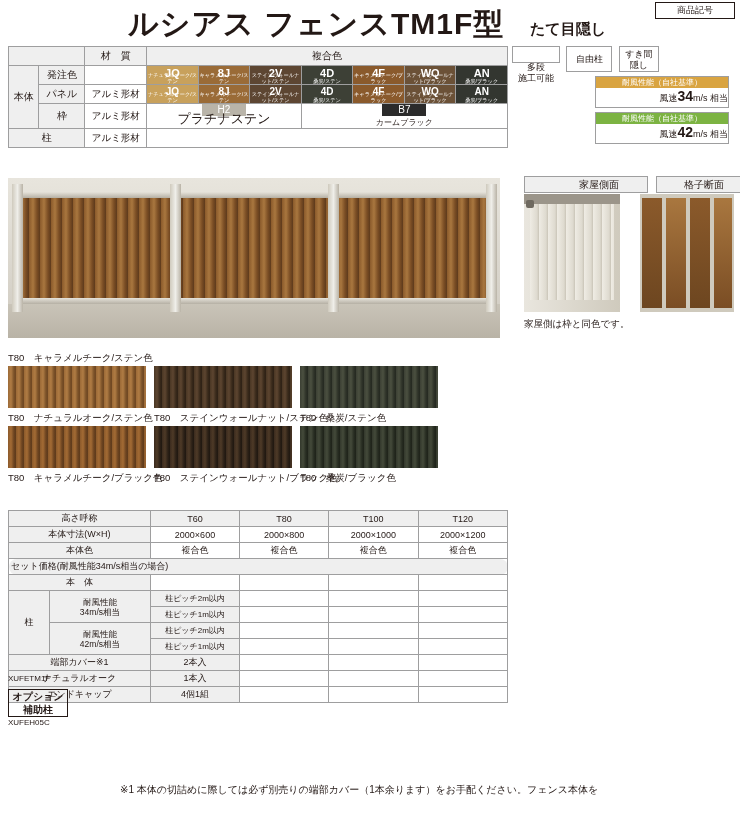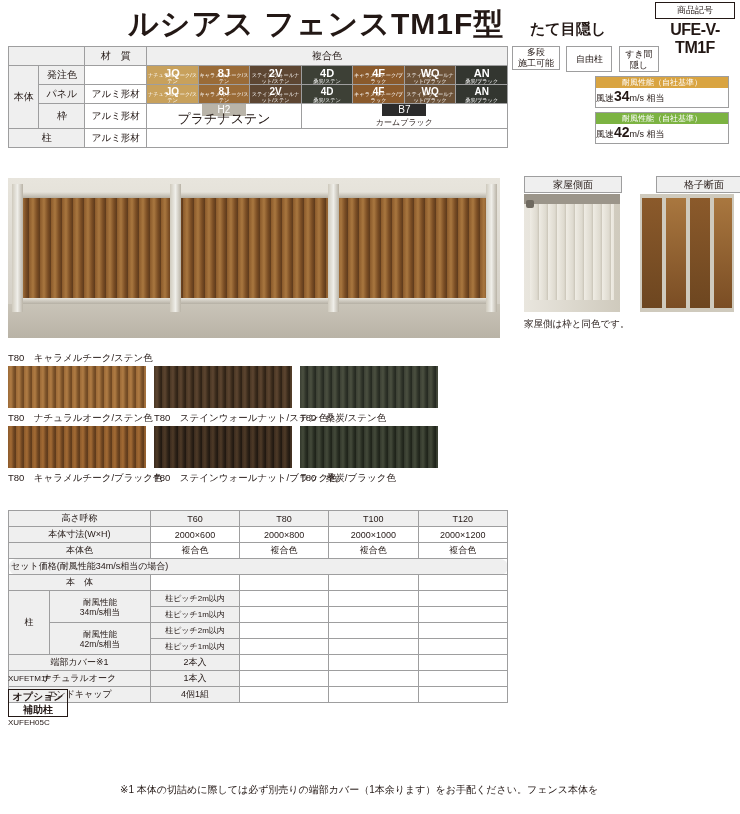--- a/index.html
+++ b/index.html
@@ -29,21 +29,21 @@
   .sw2 .abbr{font-size:10px;}
 
   
   .badges{position:absolute;left:512px;top:46px;width:222px;}
   .bdg{display:inline-block;border:1px solid #9e9e9f;text-align:center;font-size:9.5px;
        vertical-align:top;box-sizing:border-box;}
   .bdg .l1{font-size:9px;line-height:11px;}
   .bdg .l2{font-size:9px;line-height:11px;}
   .wind{border:1px solid #9e9e9f;margin-bottom:4px;box-sizing:border-box;width:134px;}
   .wind .top{background:#d9a441;color:#fff;font-size:8px;text-align:center;line-height:11px;}
-  .wind .bot{font-size:9px;text-align:left;line-height:17px;}
+  .wind .bot{font-size:9px;text-align:right;line-height:17px;}
   .wind .bot b{font-size:14px;}
   .wind2 .top{background:#7cb342;}
 
   
   .photo{position:absolute;left:8px;top:178px;width:492px;height:160px;overflow:hidden;border:0;}
   .photo .sky{position:absolute;inset:0;background:linear-gradient(180deg,#e8e5dd 0%,#d9d5cc 60%,#cfcac0 100%);}
   .photo .ground{position:absolute;left:0;bottom:0;width:100%;height:34px;background:linear-gradient(180deg,#c9c4b8,#b9b3a6);}
   .slats{position:absolute;left:10px;top:14px;width:472px;height:112px;
         background:repeating-linear-gradient(90deg,#8a5a2b 0px,#a9773f 4px,#7a4d24 8px,#5d3a1c 11px);}
   .photo .post{position:absolute;top:6px;width:11px;height:128px;background:linear-gradient(90deg,#cfcabd,#efeee9,#b9b3a6);}
@@ -72,21 +72,20 @@
 </head>
 <body>
 
 <div class="page">
 
   <div class="hdr">
     <div class="title-main">ルシアス フェンスTM1F型</div>
     <div class="title-sub">たて目隠し</div>
     <div class="code-box">
       <div class="code-label">商品記号</div>
-      <div class="code-val">UFE-V-TM1F</div>
     </div>
   </div>
 
   <table class="spec">
     <tbody>
         <tr>
       <td class="hd" colspan="2" style="width:76px;"></td>
       <td class="hd" style="width:62px;">材　質</td>
       <td class="hd" colspan="7">複合色</td>
     </tr>
@@ -173,21 +172,21 @@
     </tr>
     <tr>
       <td class="hd" colspan="2">柱</td>
       <td>アルミ形材</td>
       <td colspan="7"></td>
     </tr>
   </tbody>
     </table>
 
   <div class="badges">
-    <div class="bdg" style="width:48px;height:24px;padding-top:0;">
+    <div class="bdg" style="width:48px;height:17px;padding-top:15px;">
       <div class="l1">多段</div>
       <div class="l2">施工可能</div>
     </div>
     <div class="bdg" style="width:46px;height:26px;padding-top:7px;margin-left:2px;">
       <div class="l1">自由柱</div>
     </div>
     <div class="bdg" style="width:40px;height:26px;padding-top:2px;margin-left:2px;">
       <div class="l1">すき間</div>
       <div class="l2">隠し</div>
     </div>
@@ -213,21 +212,21 @@
     <div class="ground"></div>
     <div class="slats"></div>
     <div class="rail" style="top:14px;"></div>
     <div class="rail" style="top:120px;"></div>
     <div class="post" style="left:4px;"></div>
     <div class="post" style="left:162px;"></div>
     <div class="post" style="left:320px;"></div>
     <div class="post" style="left:478px;"></div>
   </div>
 
-  <div class="panelttl" style="left:524px;top:176px;width:96px;">家屋側面</div>
+  <div class="panelttl" style="left:524px;top:176px;width:96px;padding-left:26px;">家屋側面</div>
   <div class="panelttl" style="left:612px;top:176px;width:94px;margin-left:44px;">格子断面</div>
 
   <div class="detimg" style="left:524px;top:194px;width:96px;height:118px;background:linear-gradient(90deg,#e9e6de 0%,#cfcabd 100%);">
     <div style="position:absolute;left:0;top:0;width:96px;height:10px;background:#9b958a;"></div>
     <div style="position:absolute;left:6px;top:10px;width:84px;height:96px;background:repeating-linear-gradient(90deg,#efece4 0px,#dedacf 7px,#c9c4b7 9px);"></div>
     <div style="position:absolute;left:2px;top:6px;width:8px;height:8px;background:#6f6a60;border-radius:2px;"></div>
   </div>
 
   <div class="detimg" style="left:640px;top:194px;width:94px;height:118px;background:#cfcabd;">
     <div style="position:absolute;left:2px;top:4px;width:20px;height:110px;background:linear-gradient(180deg,#8b5a2b,#6d4620);"></div>

